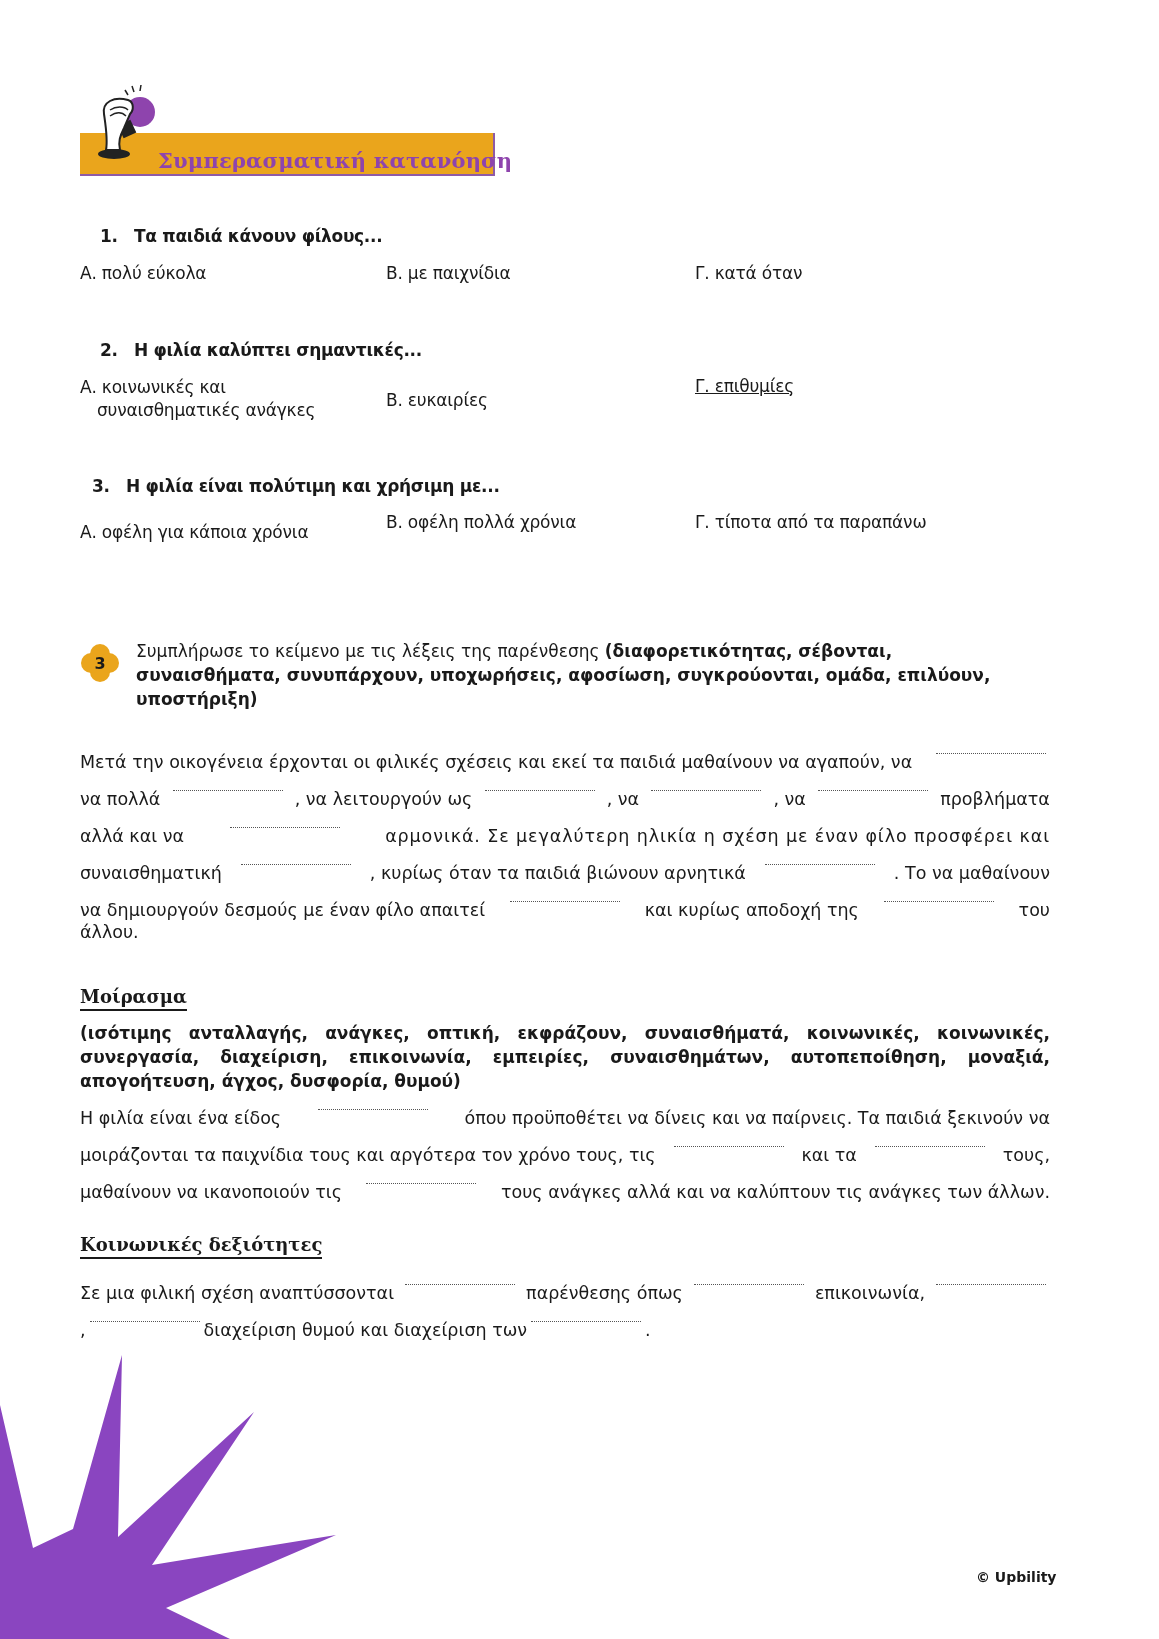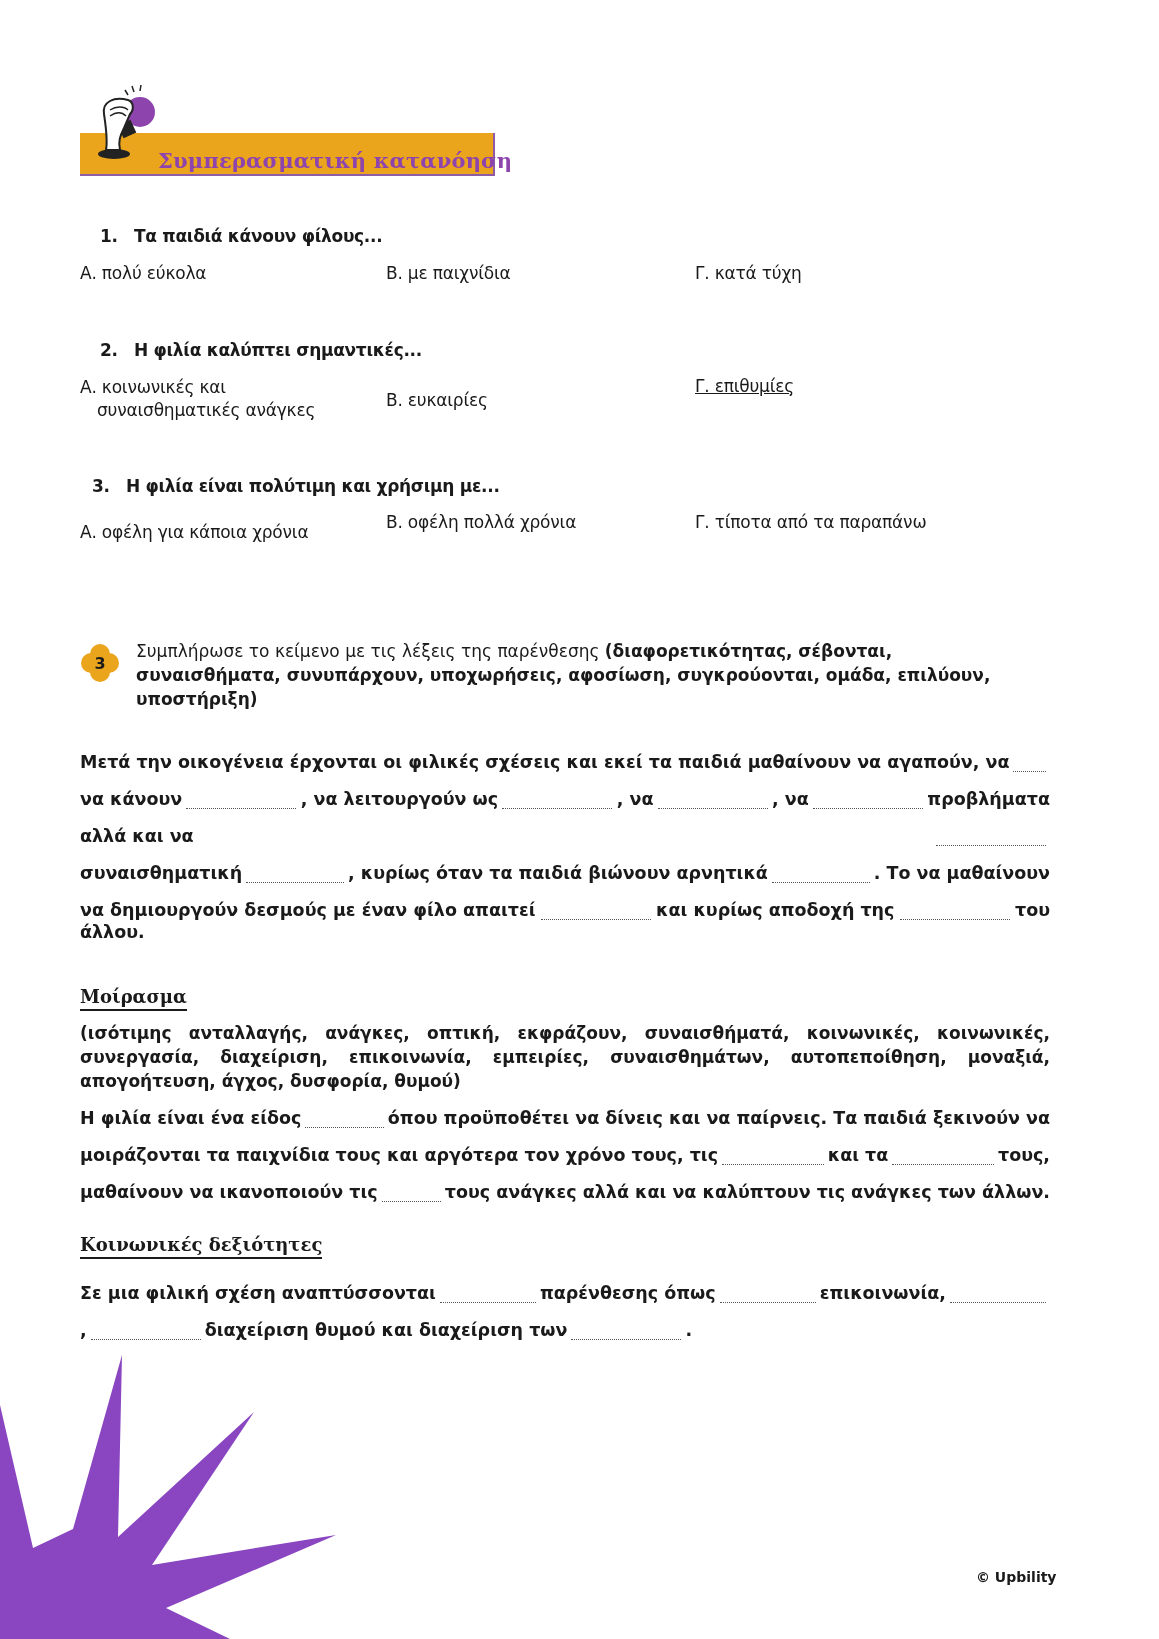--- a/index.html
+++ b/index.html
@@ -19,21 +19,21 @@
   .q-num { display: inline-block; width: 34px; }
   .opt { font-size: 17px; white-space: nowrap; letter-spacing: -0.2px; }
   .opt-wrap { font-size: 17px; line-height: 23px; letter-spacing: -0.2px; }
 
   
   .badge { left: 80px; top: 643px; width: 40px; height: 40px; }
   .instr { left: 136px; top: 639px; width: 880px; font-size: 17px; line-height: 24px; }
   .instr b { font-weight: bold; }
 
   .para { left: 80px; width: 970px; font-size: 17.5px; color: #1a1a1a; }
-  .line { position: absolute; left: 0; width: 970px; white-space: nowrap; display: flex; align-items: flex-end; justify-content: space-between; font-weight: bold; }
+  .line { position: absolute; left: 0; width: 970px; white-space: nowrap; display: flex; align-items: flex-start; justify-content: space-between; }
   .blank { display: inline-block; border-bottom: 1px dotted #555; height: 1px; vertical-align: baseline; margin: 0 4px; }
 
   .sec-head { font-family: "DejaVu Serif", serif; font-weight: bold; font-size: 18px;
               border-bottom: 2px solid #1a1a1a; padding-bottom: 2px; white-space: nowrap; }
   .wordbank { left: 80px; top: 1021px; width: 970px; font-size: 17px; font-weight: bold; line-height: 24px; text-align: justify; }
 
   .starburst { left: 0; top: 1355px; width: 340px; height: 284px; }
   .footer { left: 976px; top: 1569px; font-size: 14px; font-weight: bold; white-space: nowrap; }
 </style>
 </head>
@@ -50,21 +50,21 @@
   <path d="M12 26 C 18 22, 26 22, 30 26 M 12 32 C 18 28, 24 28, 28 32" fill="none" stroke="#222" stroke-width="1.5"></path>
   <ellipse cx="16" cy="70" rx="16" ry="5" fill="#222"></ellipse>
 </svg>
 <div class="abs banner-title">Συμπερασματική κατανόηση</div>
 
 <div class="abs q-title" style="left:100px; top:226px;">
   <span class="q-num">1.</span><span>Τα παιδιά κάνουν φίλους...</span>
 </div>
 <div class="abs opt" style="left:80px; top:263px;">Α. πολύ εύκολα</div>
 <div class="abs opt" style="left:386px; top:263px;">Β. με παιχνίδια</div>
-<div class="abs opt" style="left:695px; top:263px;">Γ. κατά τύχη</div>
+<div class="abs opt" style="left:695px; top:263px;">Γ. κατά όταν</div>
 
 <div class="abs q-title" style="left:100px; top:340px;">
   <span class="q-num">2.</span><span>Η φιλία καλύπτει σημαντικές...</span>
 </div>
 <div class="abs opt-wrap" style="left:80px; top:376px;">
   <div>Α. κοινωνικές και</div>
   <div style="padding-left:17px;">συναισθηματικές ανάγκες</div>
 </div>
 <div class="abs opt" style="left:386px; top:390px;">Β. ευκαιρίες</div>
 <div class="abs opt" style="left:695px; top:376px;text-decoration:underline;">Γ. επιθυμίες</div>
@@ -88,33 +88,34 @@
 <div class="abs instr">
   <span>Συμπλήρωσε το κείμενο με τις λέξεις της παρένθεσης </span><b>(διαφορετικότητας, σέβονται, συναισθήματα, συνυπάρχουν, υποχωρήσεις, αφοσίωση, συγκρούονται, ομάδα, επιλύουν, υποστήριξη)</b>
 </div>
 
 <div class="abs para" style="top:752px;">
   <div class="line" style="top:0;">
     <span>Μετά την οικογένεια έρχονται οι φιλικές σχέσεις και εκεί τα παιδιά μαθαίνουν να αγαπούν, να</span>
       <span class="blank" style="width:110px;"></span>
   </div>
   <div class="line" style="top:37px;">
-    <span>να κάνουν</span>
+    <span>να πολλά</span>
       <span class="blank" style="width:110px;"></span>
     <span>, να λειτουργούν ως</span>
       <span class="blank" style="width:110px;"></span>
     <span>, να</span>
       <span class="blank" style="width:110px;"></span>
     <span>, να</span>
       <span class="blank" style="width:110px;"></span>
     <span>προβλήματα</span>
   </div>
   <div class="line" style="top:74px;">
     <span>αλλά και να</span>
       <span class="blank" style="width:110px;"></span>
+    <span style="letter-spacing:0.9px;">αρμονικά. Σε μεγαλύτερη ηλικία η σχέση με έναν φίλο προσφέρει και</span>
   </div>
   <div class="line" style="top:111px;">
     <span>συναισθηματική</span>
       <span class="blank" style="width:110px;"></span>
     <span>, κυρίως όταν τα παιδιά βιώνουν αρνητικά</span>
       <span class="blank" style="width:110px;"></span>
     <span>. Το να μαθαίνουν</span>
   </div>
   <div class="line" style="top:148px;">
     <span>να δημιουργούν δεσμούς με έναν φίλο απαιτεί</span>

